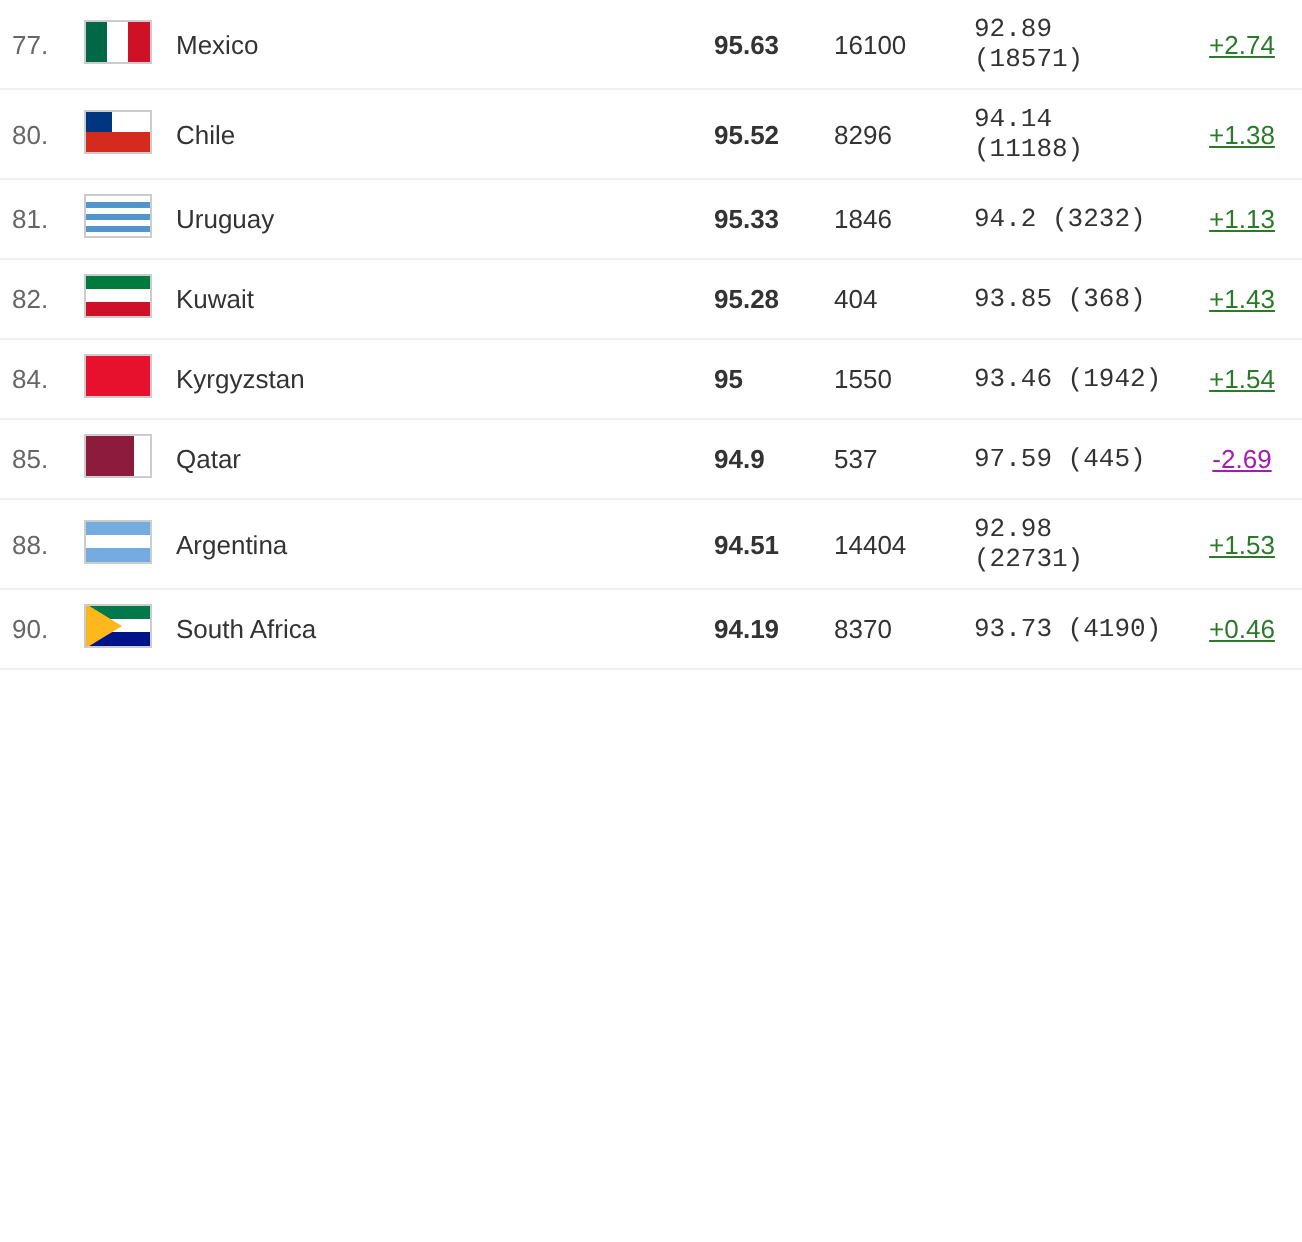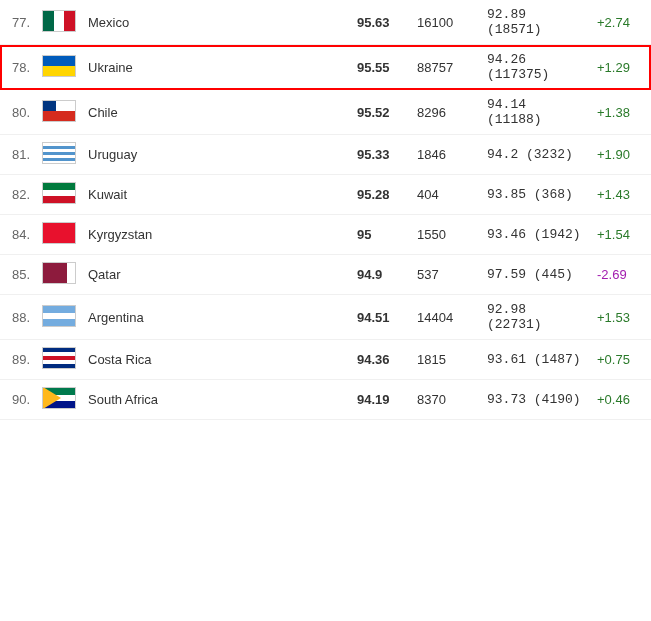--- a/index.html
+++ b/index.html
@@ -17,21 +17,20 @@
     .table tr {
       border-bottom: 1px solid #f0f0f0;
     }
     .table td {
       padding: 7px 6px;
       vertical-align: middle;
     }
     .rank {
       color: #666;
       width: 36px;
-      text-align: right;
       padding-right: 8px;
     }
     .flag-cell {
       width: 46px;
       text-align: center;
     }
     .flag {
       width: 34px;
       height: 22px;
       display: inline-block;
@@ -48,21 +47,22 @@
       width: 70px;
       color: #333;
     }
     .prev {
       width: 110px;
       color: #333;
       font-family: Liberation Mono, monospace;
     }
     .change {
       width: 60px;
-      text-align: left;
+      text-align: center;
+      text-decoration: underline;
     }
     .change.pos { color: #2a7a2a; }
     .change.neg { color: #a21caf; }
     
 
     
     .flag-mx {
       background: linear-gradient(to right, #006847 33%, #fff 33%, #fff 66%, #ce1126 66%);
       position: relative;
     }
@@ -171,52 +171,41 @@
     <td class="rank">77.</td>
     <td class="flag-cell">
       <span class="flag flag-mx"></span>
     </td>
     <td class="country-name">Mexico</td>
     <td class="score">95.63</td>
     <td class="count">16100</td>
     <td class="prev">92.89 (18571)</td>
     <td class="change pos">+2.74</td>
   </tr>
-      <tr style="outline: red solid 2px; outline-offset: -2px; display: table-row;">
-    <td class="rank">78.</td>
-    <td class="flag-cell">
-      <span class="flag flag-ua"></span>
-    </td>
-    <td class="country-name">Ukraine</td>
-    <td class="score">95.55</td>
-    <td class="count">88757</td>
-    <td class="prev">94.26 (117375)</td>
-    <td class="change pos">+1.29</td>
-  </tr>
       <tr>
     <td class="rank">80.</td>
     <td class="flag-cell">
       <span class="flag flag-cl"></span>
     </td>
     <td class="country-name">Chile</td>
     <td class="score">95.52</td>
     <td class="count">8296</td>
     <td class="prev">94.14 (11188)</td>
     <td class="change pos">+1.38</td>
   </tr>
       <tr>
     <td class="rank">81.</td>
     <td class="flag-cell">
       <span class="flag flag-uy"></span>
     </td>
     <td class="country-name">Uruguay</td>
     <td class="score">95.33</td>
     <td class="count">1846</td>
     <td class="prev">94.2 (3232)</td>
-    <td class="change pos">+1.90</td>
+    <td class="change pos">+1.13</td>
   </tr>
       <tr>
     <td class="rank">82.</td>
     <td class="flag-cell">
       <span class="flag flag-kw"></span>
     </td>
     <td class="country-name">Kuwait</td>
     <td class="score">95.28</td>
     <td class="count">404</td>
     <td class="prev">93.85 (368)</td>
@@ -249,31 +238,20 @@
     <td class="flag-cell">
       <span class="flag flag-ar"></span>
     </td>
     <td class="country-name">Argentina</td>
     <td class="score">94.51</td>
     <td class="count">14404</td>
     <td class="prev">92.98 (22731)</td>
     <td class="change pos">+1.53</td>
   </tr>
       <tr>
-    <td class="rank">89.</td>
-    <td class="flag-cell">
-      <span class="flag flag-cr"></span>
-    </td>
-    <td class="country-name">Costa Rica</td>
-    <td class="score">94.36</td>
-    <td class="count">1815</td>
-    <td class="prev">93.61 (1487)</td>
-    <td class="change pos">+0.75</td>
-  </tr>
-      <tr>
     <td class="rank">90.</td>
     <td class="flag-cell">
       <span class="flag flag-za"></span>
     </td>
     <td class="country-name">South Africa</td>
     <td class="score">94.19</td>
     <td class="count">8370</td>
     <td class="prev">93.73 (4190)</td>
     <td class="change pos">+0.46</td>
   </tr>

